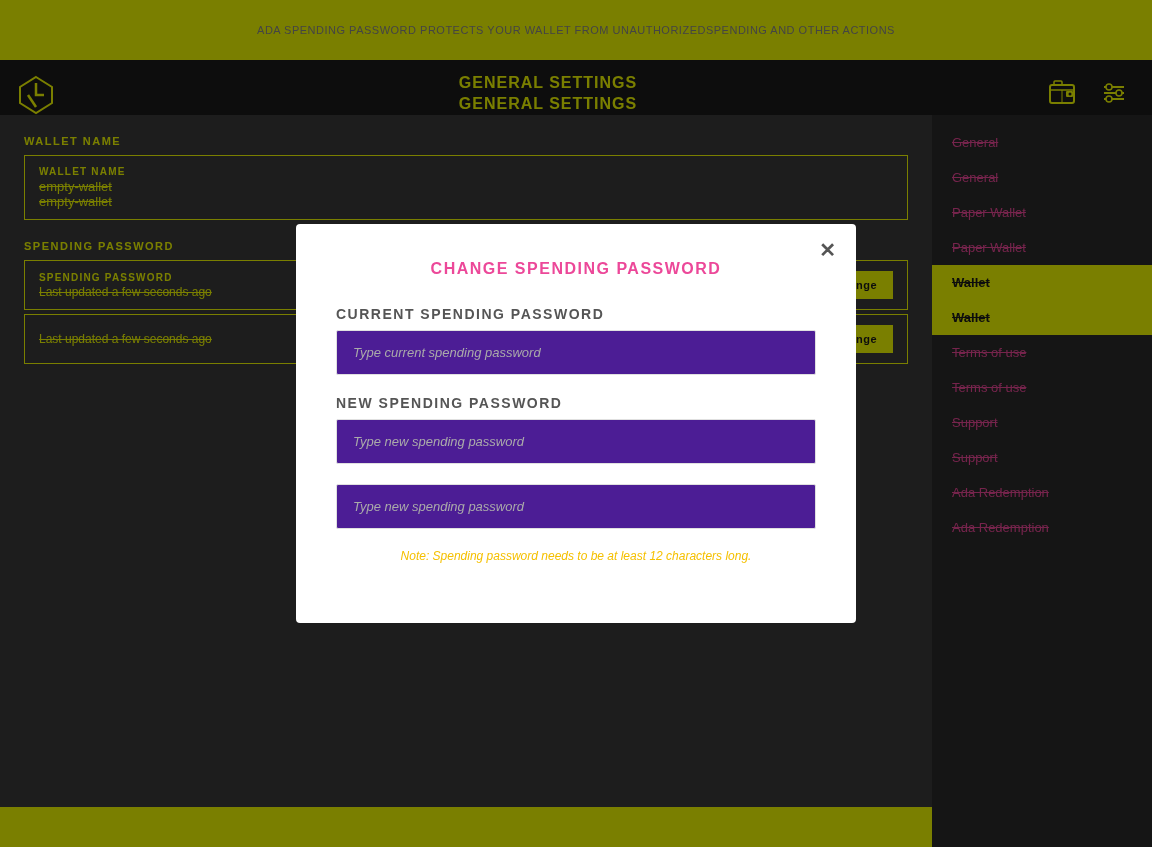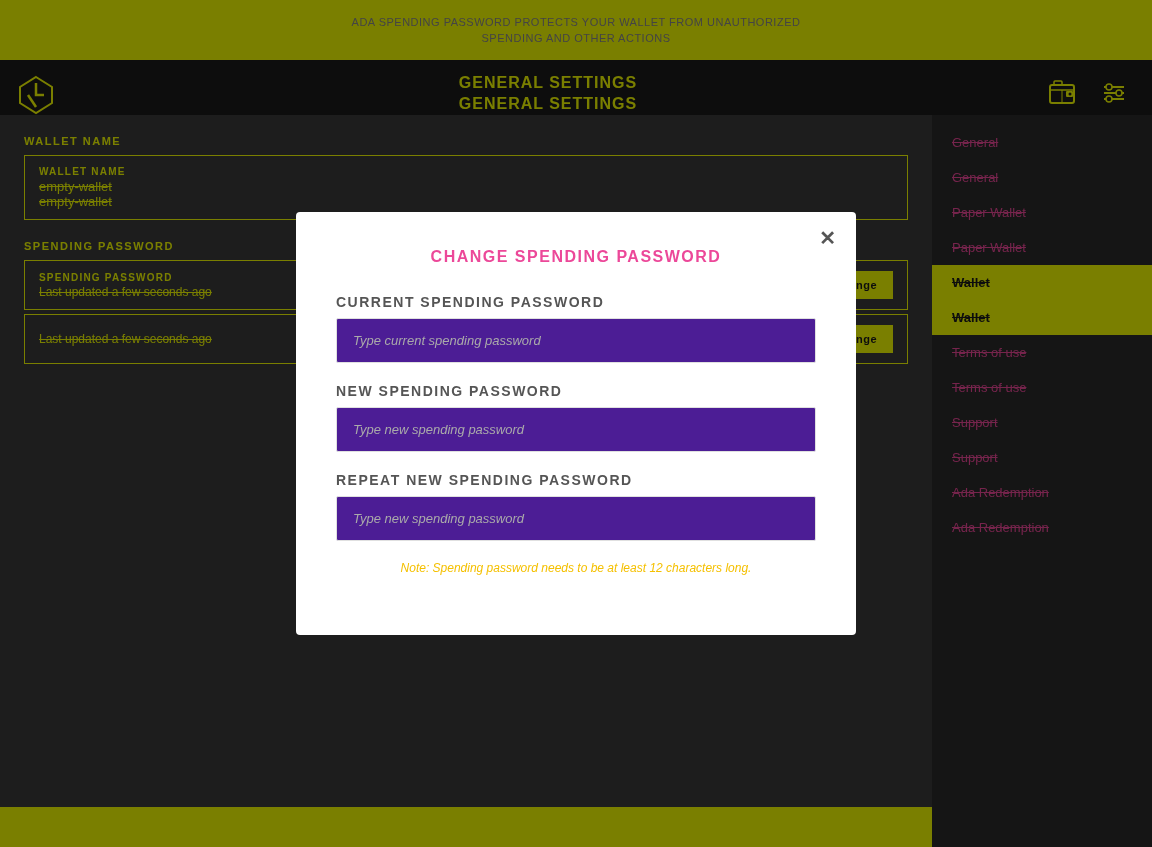--- a/index.html
+++ b/index.html
@@ -12,21 +12,21 @@
       position: relative;
     }
 
     
     .top-banner {
       background: #f5ff00;
       height: 60px;
       display: flex;
       align-items: center;
       justify-content: center;
-      flex-direction: column;
+      flex-direction: row;
       padding: 8px;
     }
     .top-banner-text {
       font-size: 11px;
       color: #888;
       text-align: center;
       line-height: 1.5;
       font-weight: 500;
       letter-spacing: 0.5px;
     }
@@ -377,19 +377,18 @@
     <button class="modal-close">✕</button>
 
     <div class="modal-title">CHANGE SPENDING PASSWORD</div>
 
     <div class="modal-field-label">CURRENT SPENDING PASSWORD</div>
     <input class="modal-input" type="password" placeholder="Type current spending password" style="">
 
     <div class="modal-field-label">NEW SPENDING PASSWORD</div>
     <input class="modal-input" type="password" placeholder="Type new spending password" style="">
 
-    <div class="modal-field-label">REPEAT NEW SPENDING PASSWORD</div>
     <input class="modal-input" type="password" placeholder="Type new spending password" style="">
 
     <div class="modal-note">Note: Spending password needs to be at least 12 characters long.</div>
 
   </div>
 </div>
 
 </body></html>

